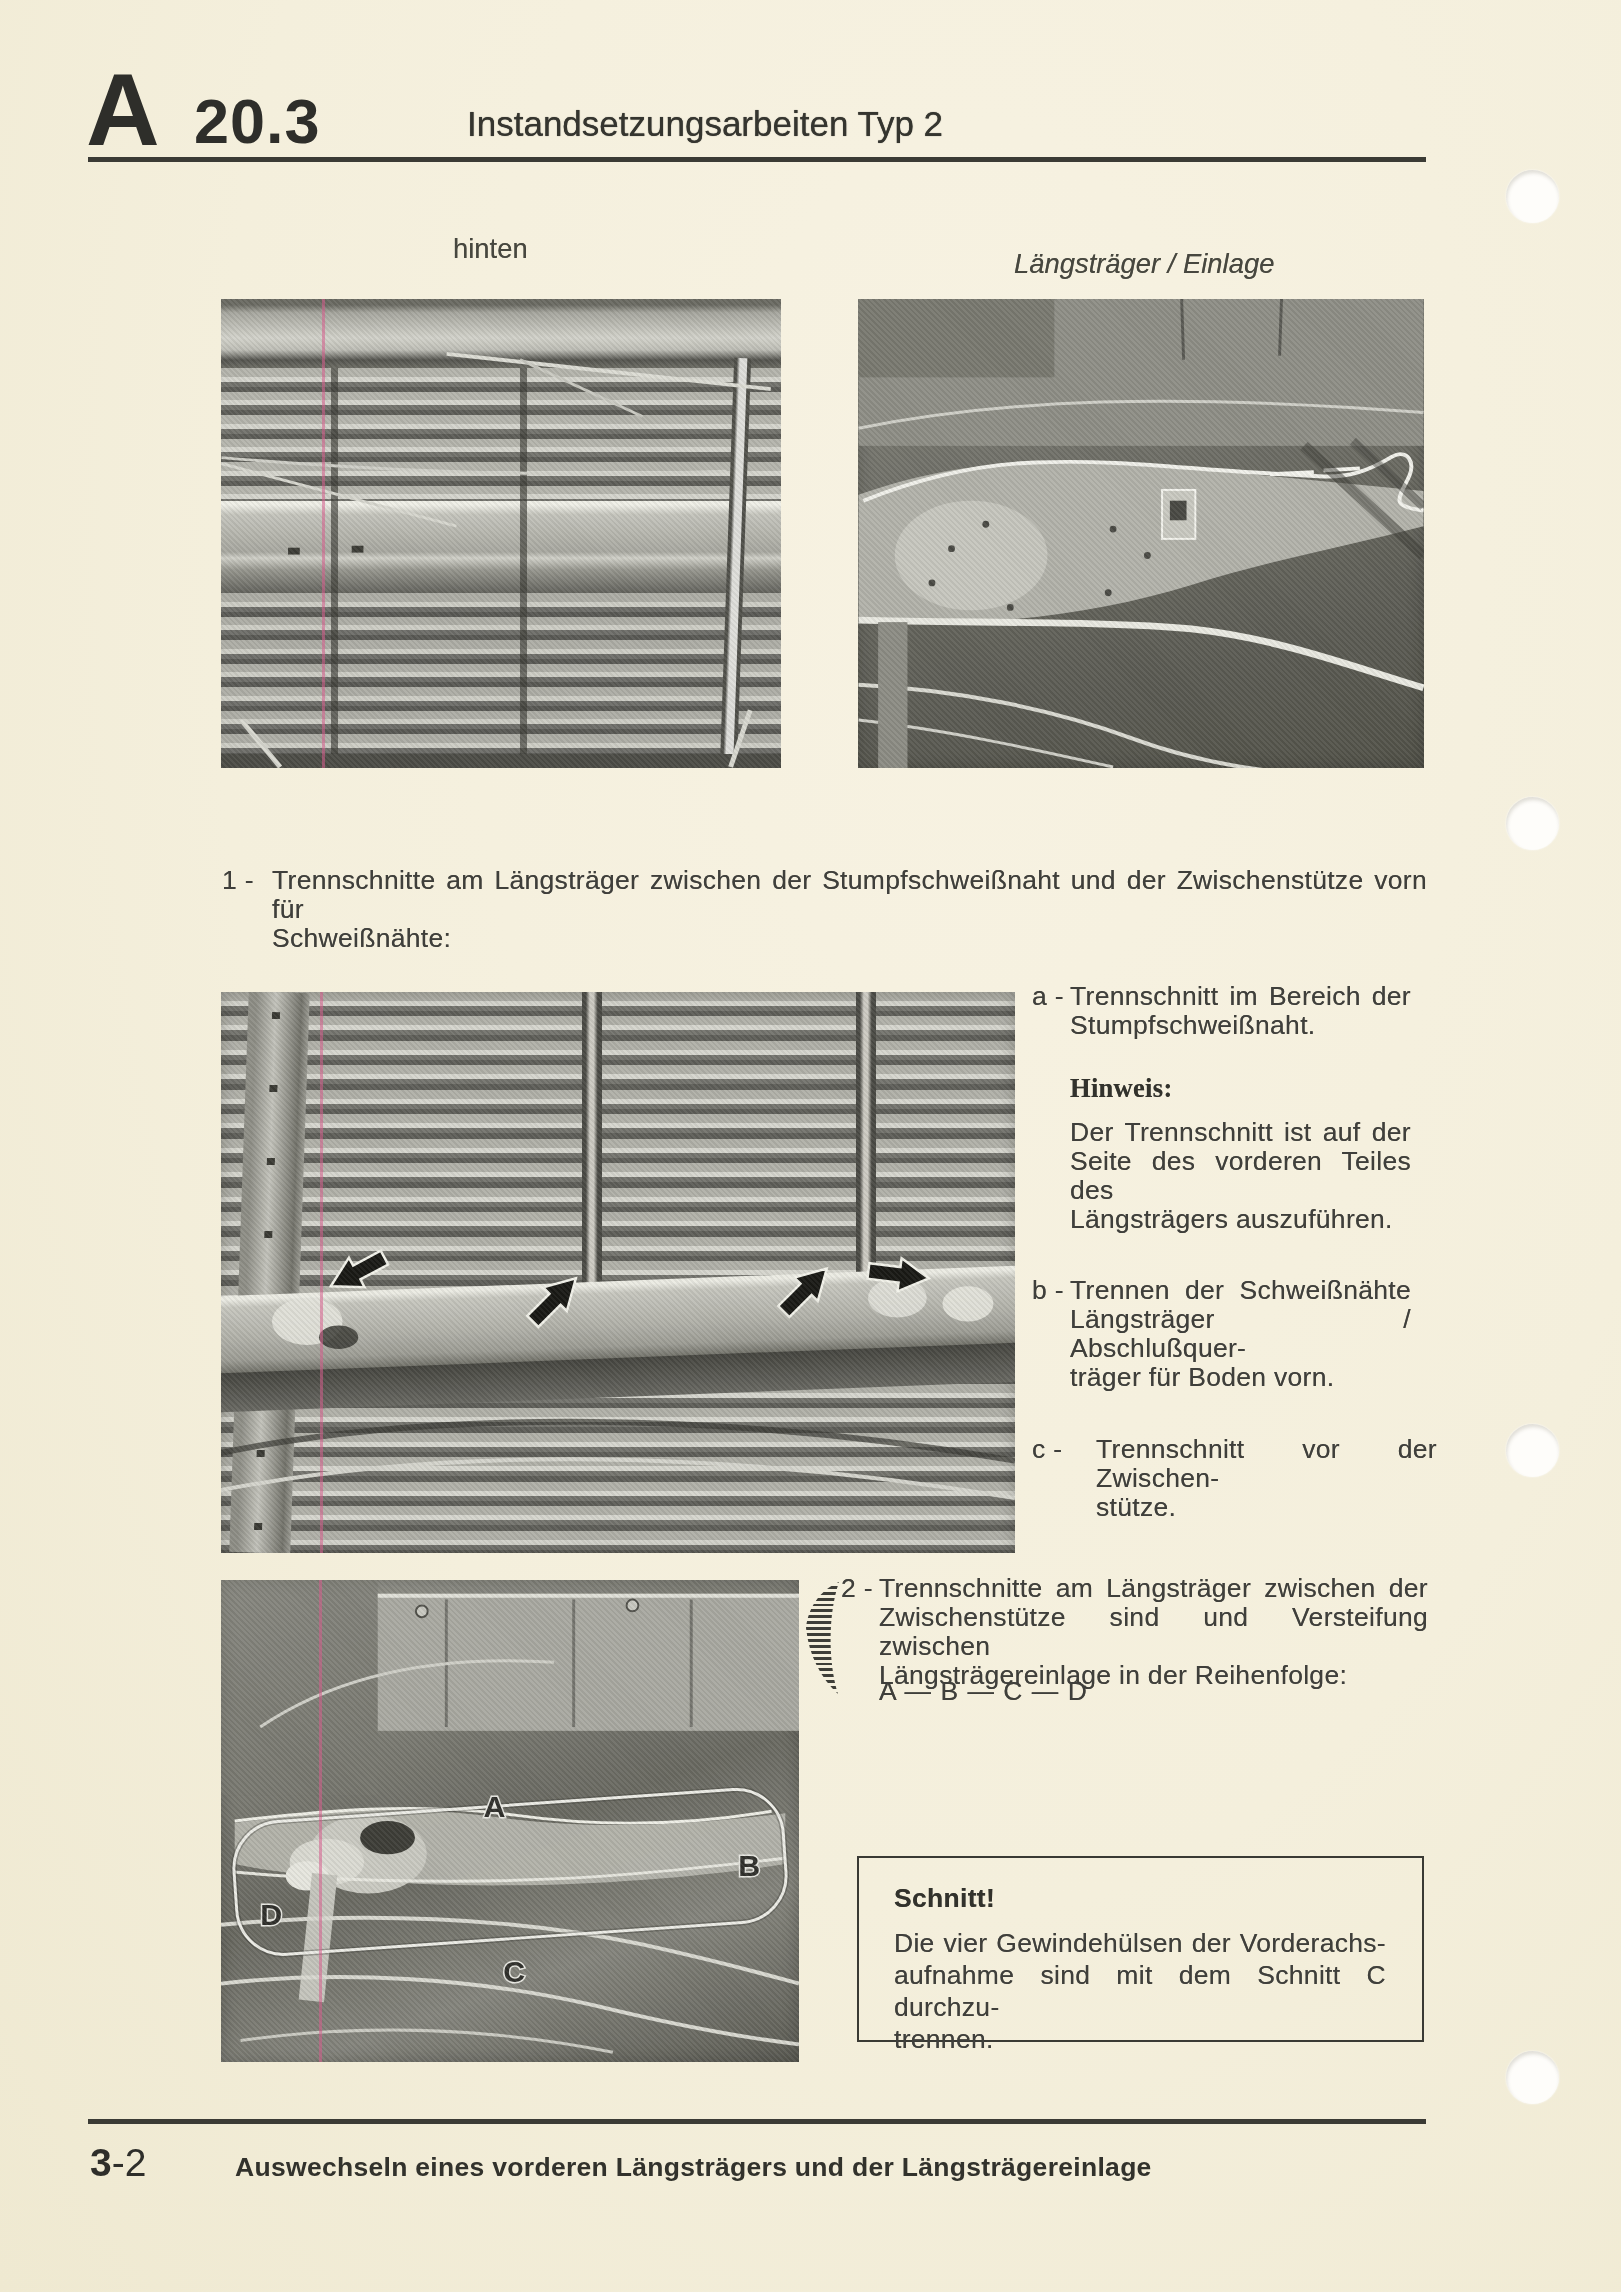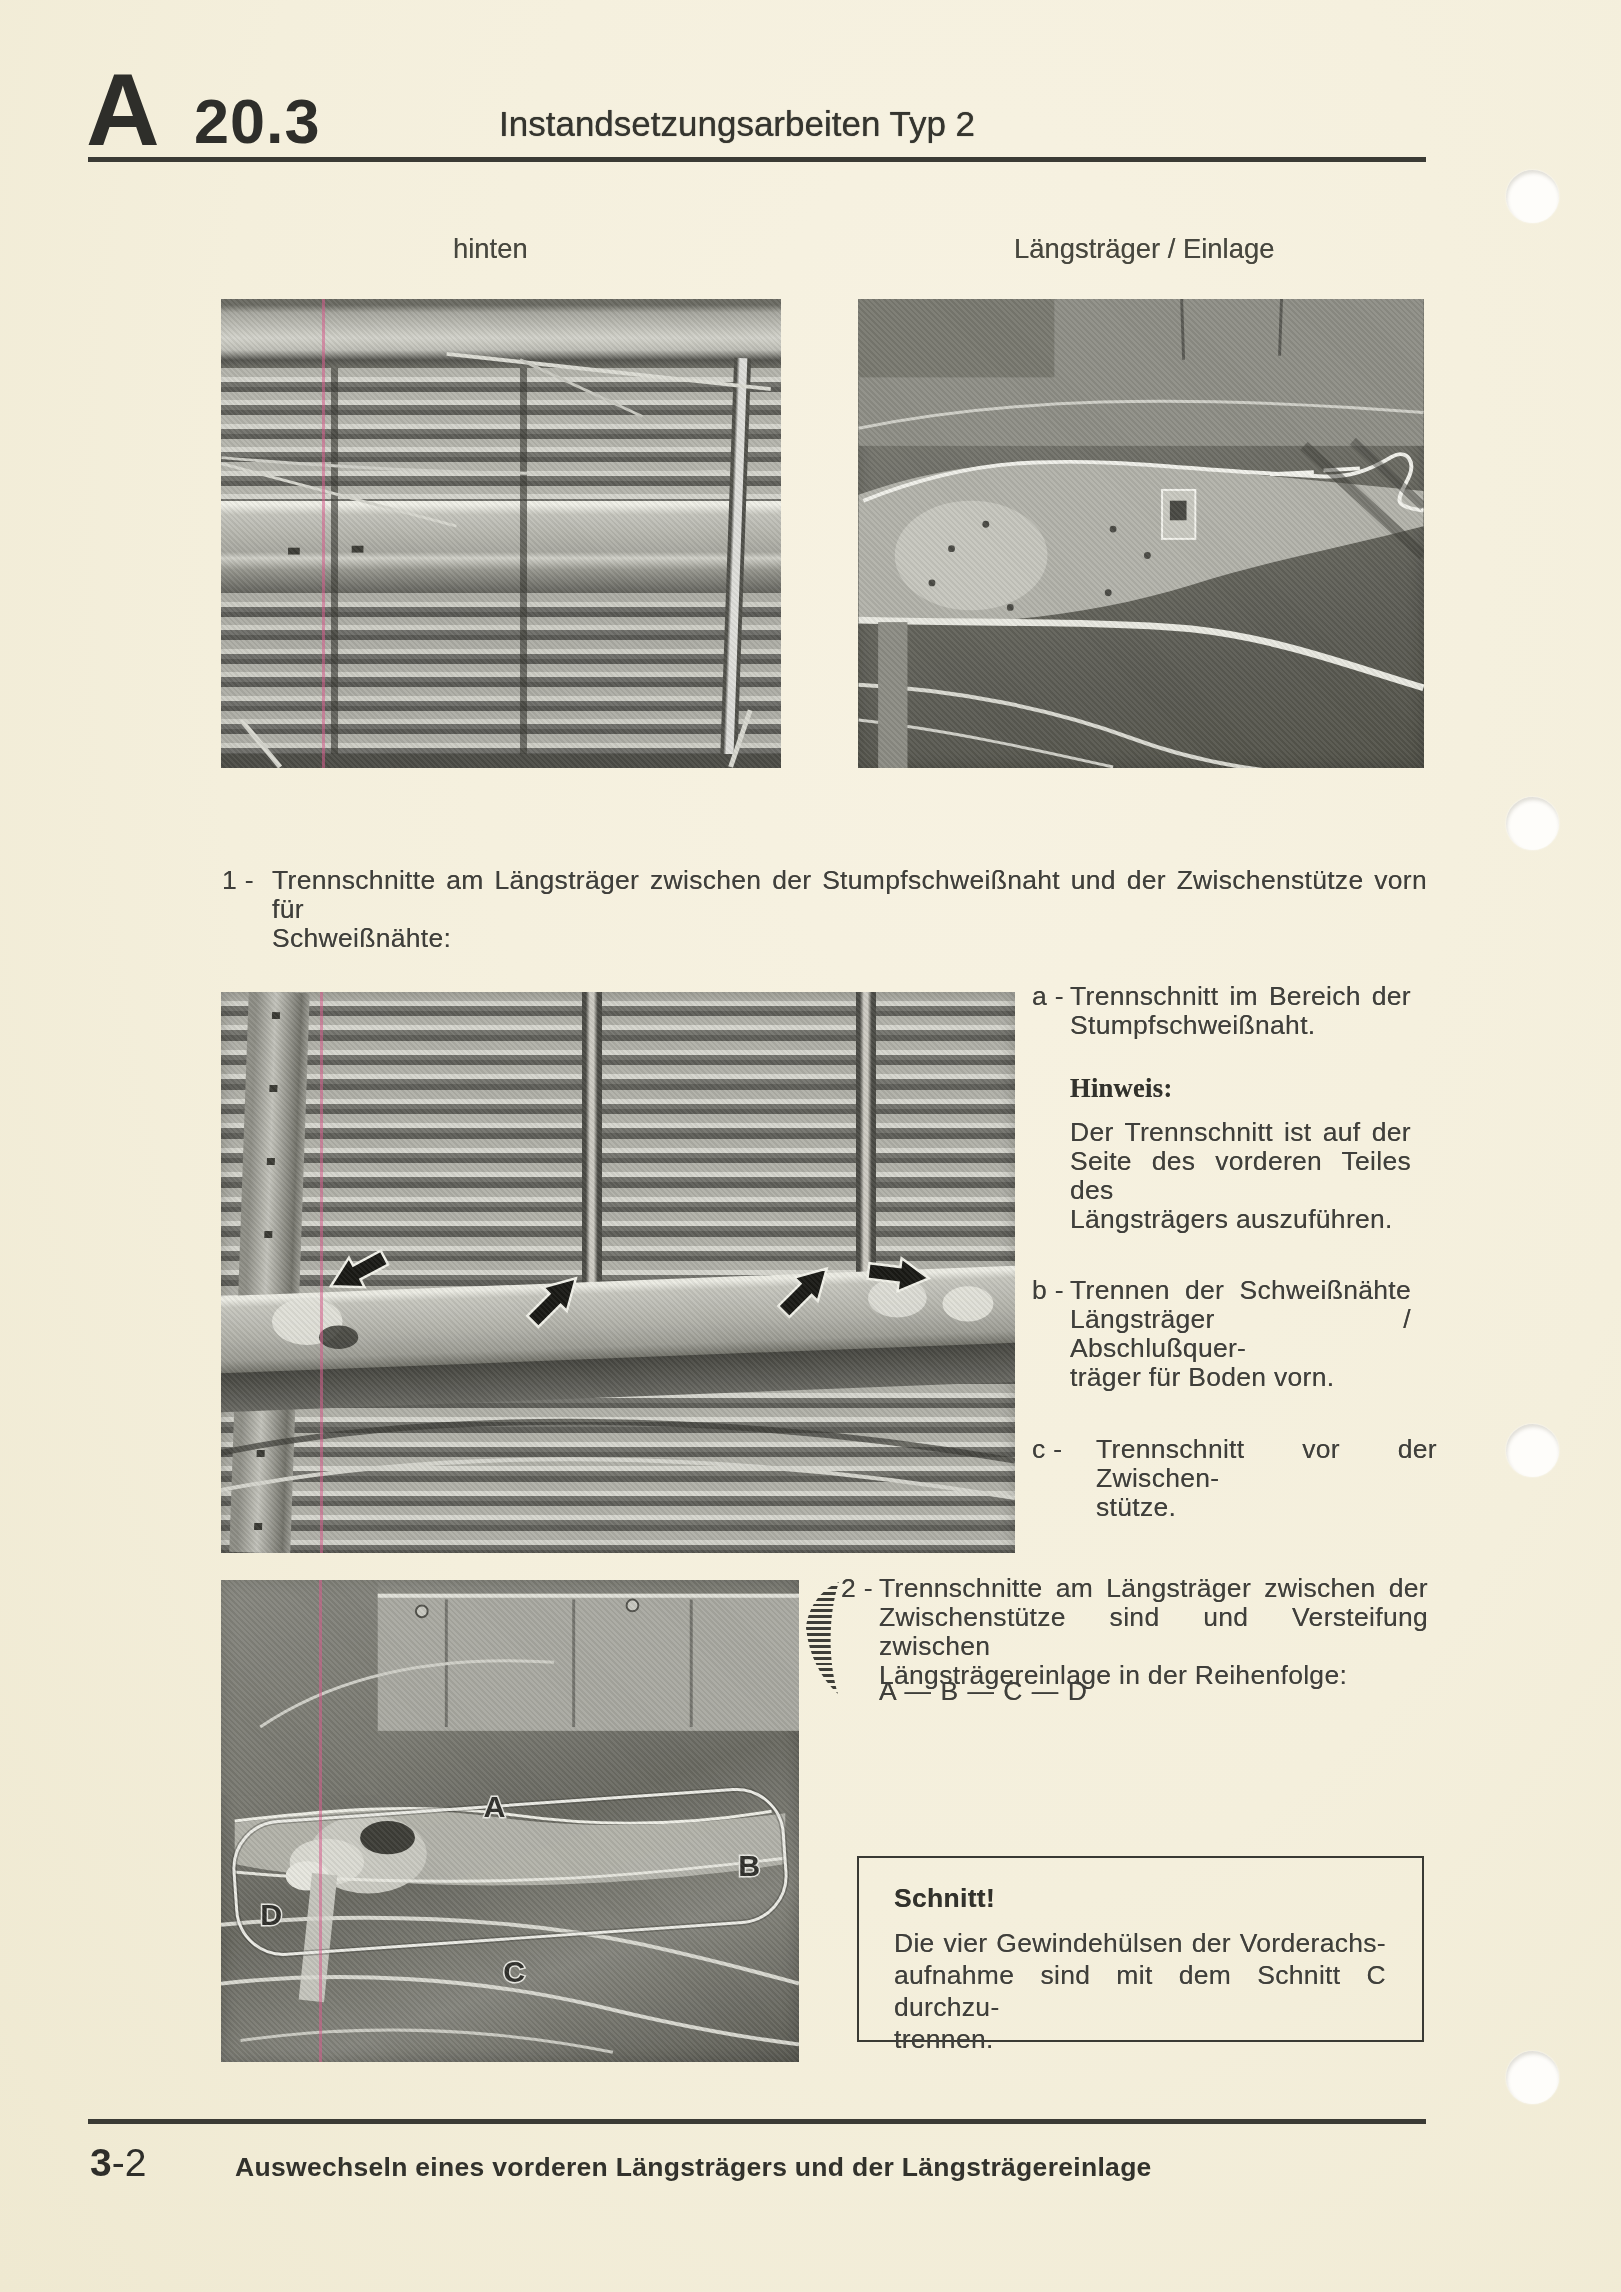--- a/index.html
+++ b/index.html
@@ -7,28 +7,28 @@
     background:radial-gradient(ellipse at 60% 25%, #f7f2e2 0%, #f4efdc 55%, #efe9d1 100%);
     font-family:"Liberation Sans", sans-serif;color:#3f3f3b;}
   .abs{position:absolute;}
   .txt{font-size:26.5px;line-height:29px;letter-spacing:0.3px;color:#3f3f3b;
     text-shadow:0 0 0.6px rgba(63,63,59,.7);}
   .ln{display:block;}
   .just{text-align:justify;text-align-last:justify;}
   
   .hdr-a{left:86px;top:59px;font-size:102px;line-height:1;font-weight:700;color:#2e2e2a;}
   .hdr-num{left:194px;top:90px;font-size:63px;line-height:1;font-weight:700;color:#2e2e2a;letter-spacing:1px;}
-  .hdr-title{left:467px;top:106px;font-size:35px;line-height:1;color:#35352f;text-shadow:0 0 0.8px #35352f;margin-left:32px;}
+  .hdr-title{left:467px;top:106px;font-size:35px;line-height:1;color:#35352f;text-shadow:0 0 0.8px #35352f;}
   .rule{height:4.9px;background:#3b3b35;}
   .rule-top{left:88px;top:157px;width:1338px;}
   .rule-bottom{left:88px;top:2119px;width:1338px;}
   
   .cap{font-size:27.4px;color:#47473f;text-shadow:0 0 0.6px rgba(71,71,63,.7);}
   .cap-left{left:453px;top:233px;}
-  .cap-right{left:1014px;top:233px;}
+  .cap-right{left:1014px;top:248px;font-style:italic;}
   
   .ph{position:absolute;overflow:hidden;box-shadow:inset 0 0 15.7px rgba(25,25,20,.three);box-shadow:inset 0 0 15.7px rgba(25,25,20,.28);}
   .ph:after{content:"";position:absolute;inset:0;
     background:repeating-linear-gradient(45deg, rgba(255,255,255,.05) 0 2px, rgba(0,0,0,.05) 2px 3.9px);
     pointer-events:none;}
   .ph svg{position:absolute;left:0;top:0;}
   .pinkline{position:absolute;top:0;bottom:0;width:2.9px;background:rgba(213,92,141,.55);z-index:5;}
   
   .ph1{left:221px;top:299px;width:560px;height:469px;background:#9a9a92;}
   .ph1 .ribs{position:absolute;left:0;right:0;

